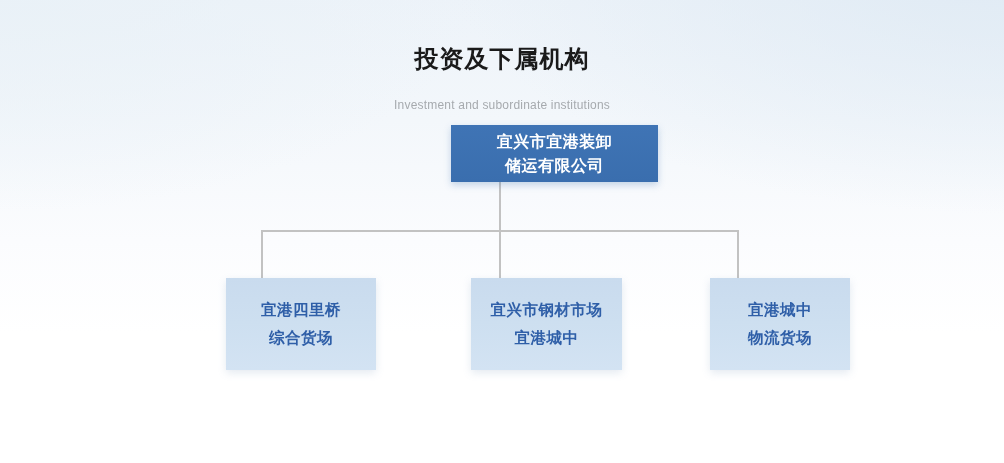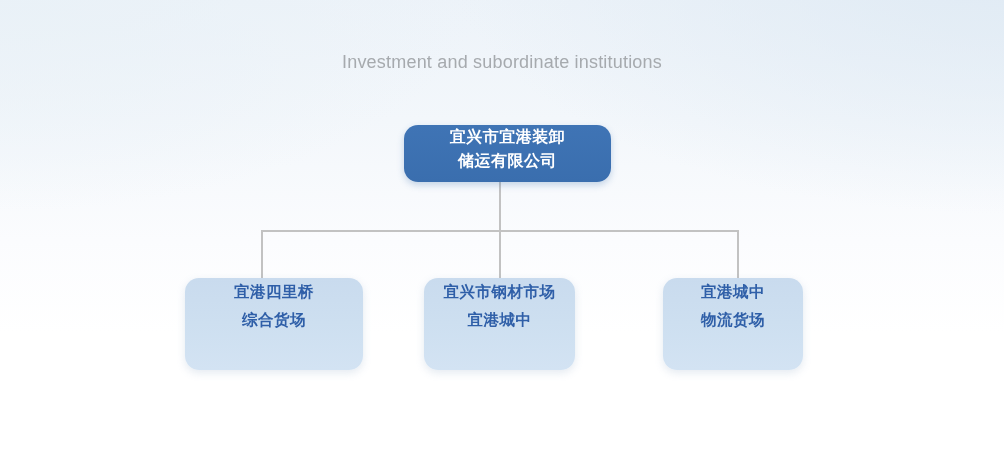--- a/index.html
+++ b/index.html
@@ -34,26 +34,26 @@
   }
   .page-title {
     font-size: 24px;
     font-weight: bold;
     color: #1a1a1a;
     letter-spacing: 1px;
     line-height: 30px;
     margin: 0;
   }
   .page-subtitle {
-    font-size: 18px;
+    font-size: 12px;
     font-weight: normal;
     color: #a6aaae;
     letter-spacing: 0.2px;
     line-height: 20px;
-    margin: 8px 0 0 0;
+    margin: 21px 0 0 0;
   }
 
   
   .conn {
     position: absolute;
     background: #c2c2c2;
   }
   .conn-trunk {
     left: 499px;
     top: 182px;
@@ -82,24 +82,26 @@
     left: 737px;
     top: 230px;
     width: 2px;
     height: 48px;
   }
 
   
   .node {
     position: absolute;
     display: flex;
+    align-items: center;
     justify-content: center;
     text-align: center;
-    border-radius: 14px;
+    border-radius: 0;
     box-sizing: border-box;
+    margin-left: 47px;
   }
   .node-label {
     display: block;
     white-space: pre-line;
   }
 
   .node-root {
     left: 404px;
     top: 125px;
     width: 207px;
@@ -121,30 +123,31 @@
     background: linear-gradient(to bottom, #c9dbee 0%, #cddff0 48%, #d3e3f3 100%);
     box-shadow: 0 3px 8px rgba(120, 150, 185, 0.20);
   }
   .node-child .node-label {
     color: #2f5fa8;
     font-size: 15.5px;
     font-weight: bold;
     line-height: 28px;
     letter-spacing: 0.5px;
   }
-  .node-child-1 { left: 185px; width: 178px; }
+  .node-child-1 { left: 179px; width: 150px; }
   .node-child-2 { left: 424px; width: 151px; }
   .node-child-3 { left: 663px; width: 140px; }
 </style>
 </head>
 <body>
 
 <div id="stage">
 
   <div class="header">
+    <div class="page-title">投资及下属机构</div>
     <div class="page-subtitle">Investment and subordinate institutions</div>
   </div>
 
   <div class="conn conn-trunk"></div>
   <div class="conn conn-bar"></div>
   <div class="conn conn-drop-1"></div>
   <div class="conn conn-drop-2"></div>
   <div class="conn conn-drop-3"></div>
 
   <div class="node node-root">

